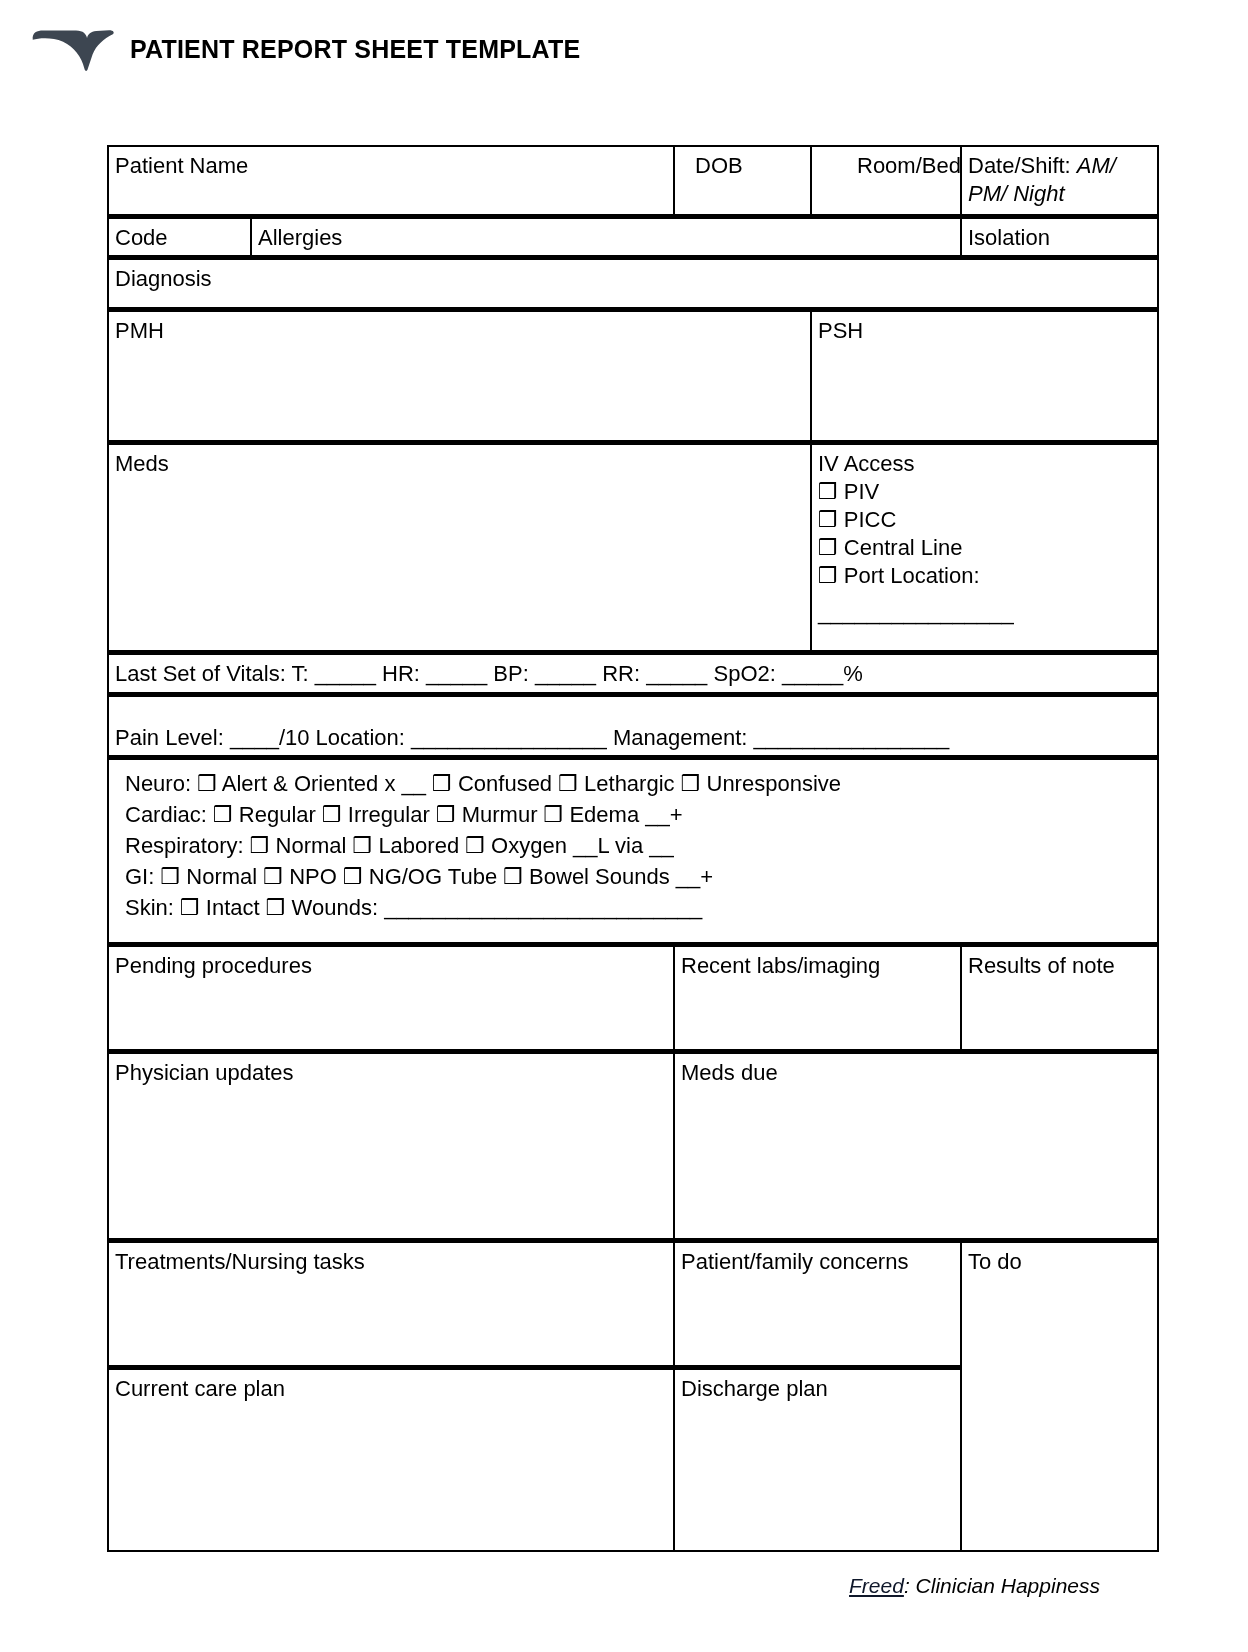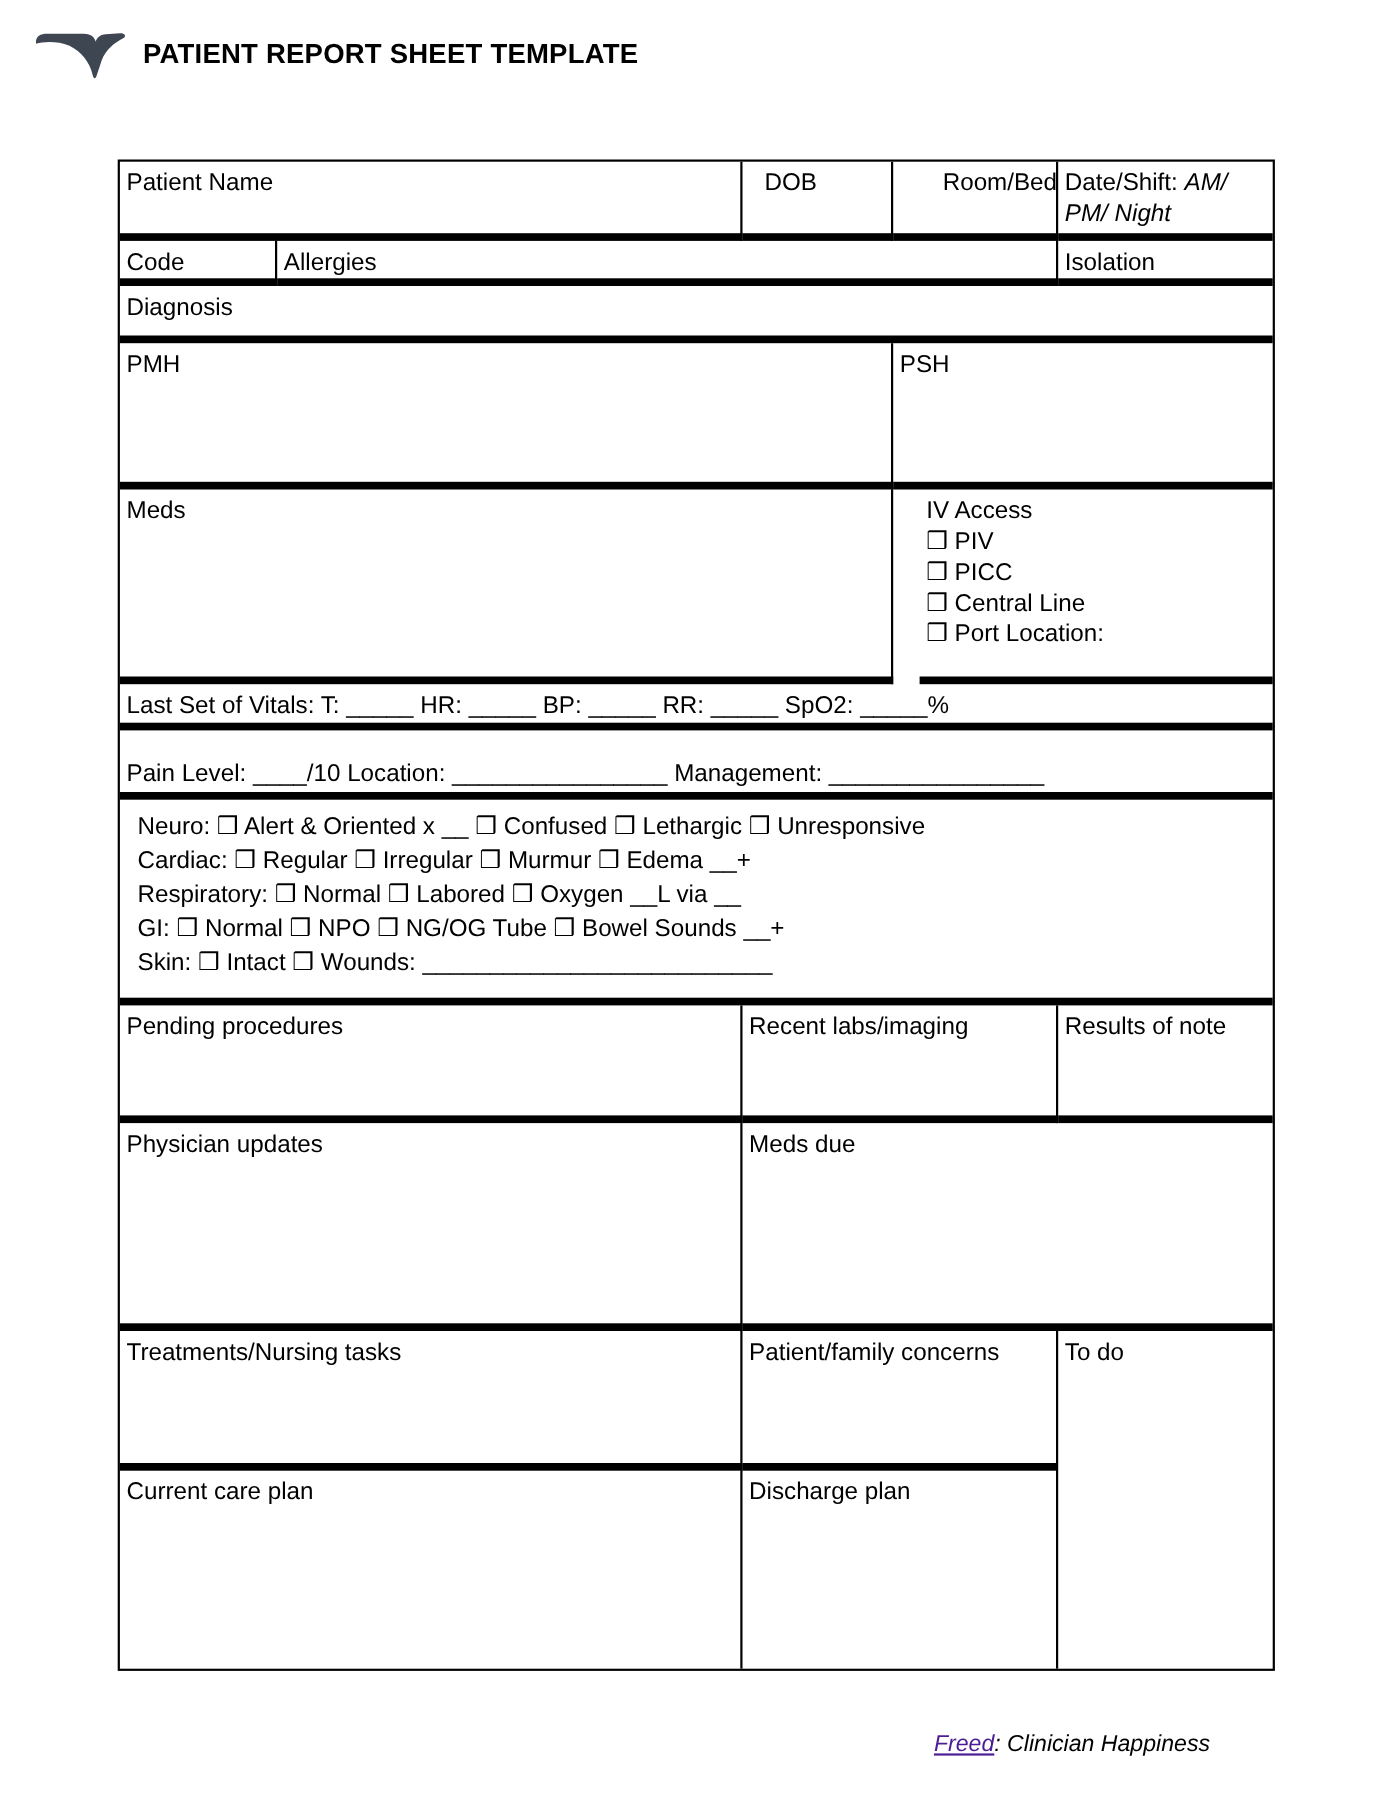--- a/index.html
+++ b/index.html
@@ -20,29 +20,29 @@
   
   .sheet-table {
     position: absolute; left: 107px; top: 145px; width: 1052px;
     border: 2px solid #000; background: #fff;
     font-size: 22px; line-height: 1.25;
     display: flex; flex-direction: column;
   }
   .t-row { display: flex; flex-shrink: 0; }
   .cell { padding: 5px 6px; overflow: hidden; }
   .br { border-right: 2px solid #000; }
-  .bb { border-bottom: 7px solid #000000; }
+  .bb { border-bottom: 5px solid #000000; }
   .grow { flex: 1; }
   .fw { width: 100%; }
 
   .r1 { height: 72px; }
   .r2 { height: 41px; }
   .r3 { height: 52px; }
   .r4 { height: 133px; }
-  .r5 { height: 177px; gap: 24px; }
+  .r5 { height: 210px; }
   .r6 { height: 42px; }
   .r7 { height: 63px; }
   .r8 { height: 187px; }
   .r9 { height: 107px; }
   .r10 { height: 189px; }
   .r1112 { height: 307px; }
 
   .w-a { width: 566px; flex-shrink: 0; }
   .w-dob { width: 137px; flex-shrink: 0; padding-left: 20px; }
   .w-room { width: 150px; flex-shrink: 0; padding-left: 45px; }
@@ -62,21 +62,21 @@
 
   .sub-row { display: flex; }
   .sub-r11 { height: 127px; flex-shrink: 0; }
   .sub-r12 { flex: 1; }
 
   
   .footer {
     position: absolute; top: 1574px; right: 148px;
     font-size: 21px; font-style: italic; white-space: nowrap;
   }
-  .footer a { color: #4c1d95; text-decoration: underline; }
+  .footer a { color: #0f172a; text-decoration: underline; }
 </style>
 </head>
 <body>
 
 <div class="page">
 
   <div class="header">
     <svg class="logo" viewBox="0 0 100 52" aria-hidden="true">
       <path fill="#3d4651" d="M3,16 C2,8 8,6 14,6 L50,6 C58,6 61,10 62,14
                C63,10 66,7 72,6.5 L86,5.5 C91,5.5 92,8 90,10

